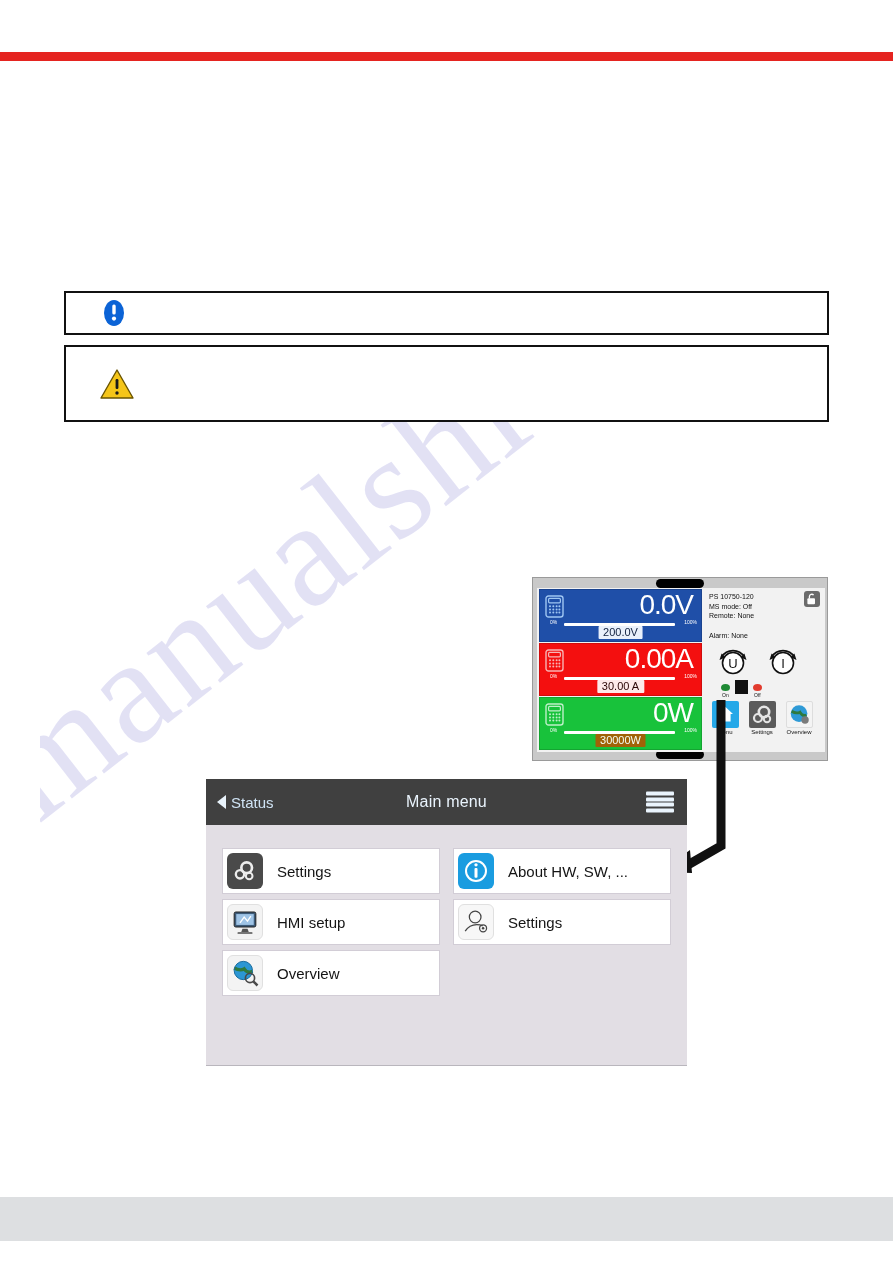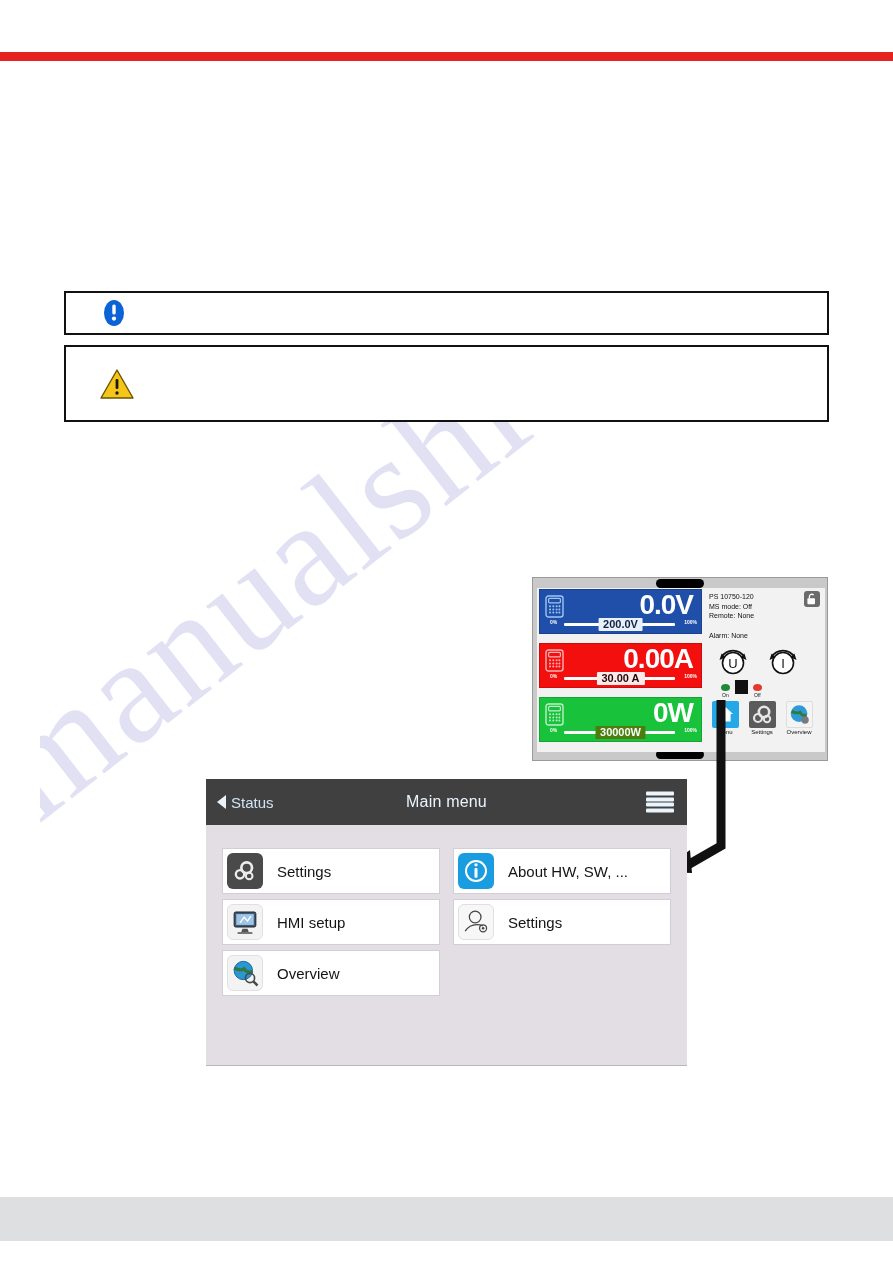--- a/index.html
+++ b/index.html
@@ -79,24 +79,23 @@
   .device-screen{
     position:absolute;left:4px;top:10px;width:288px;height:164px;
     background:#f2f2f2;
     display:flex;
   }
   .dev-left{width:166px;height:100%;display:flex;flex-direction:column;
             padding:1px 1px 1px 2px;box-sizing:border-box;}
   .dev-right{flex:1;position:relative;}
 
   .val-panel{
-    position:relative;flex:1;margin-bottom:9px;
+    position:relative;flex:1;margin-bottom:1px;
     box-sizing:border-box;border:1px solid rgba(0,0,0,.15);
     overflow:hidden;
-    font-weight:bold;
   }
   .val-panel.v{background:#1f4fa8;}
   .val-panel.a{background:#f40f0f;}
   .val-panel.w{background:#18c23b;padding-left:18px;}
 
   .val-main{
     position:absolute;right:8px;top:-2px;
     font-size:28px;color:#fff;line-height:34px;
     font-family:"Liberation Sans", sans-serif;
     letter-spacing:-1px;
@@ -117,21 +116,21 @@
   .setpoint{
     position:absolute;left:50%;transform:translateX(-50%);
     bottom:2px;
     padding:0 5px;
     font-size:11px;line-height:13px;
     font-family:"Liberation Sans", sans-serif;
     border-radius:1px;
   }
   .val-panel.v .setpoint{background:#e9f0fb;color:#10203f;}
   .val-panel.a .setpoint{background:#fdeaea;color:#2a0505;}
-  .val-panel.w .setpoint{background:#4d7c0f;color:#f4fff6;}
+  .val-panel.w .setpoint{background:#a16207;color:#f4fff6;}
 
   .dev-status{
     position:absolute;left:6px;top:4px;
     font-size:7px;line-height:9.5px;color:#111;
     font-family:"Liberation Sans", sans-serif;
   }
   .dev-alarm{
     position:absolute;left:6px;top:44px;
     font-size:7px;color:#111;
     font-family:"Liberation Sans", sans-serif;

